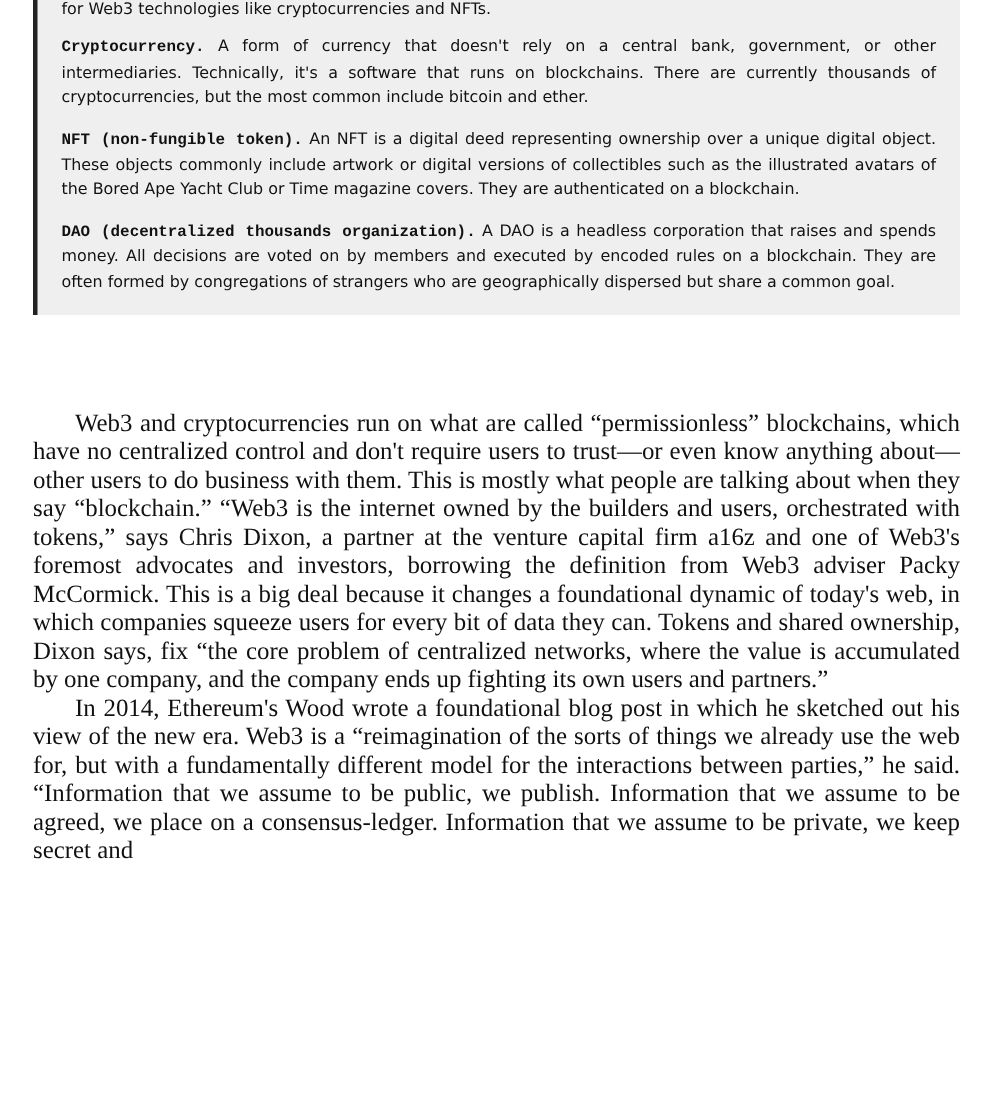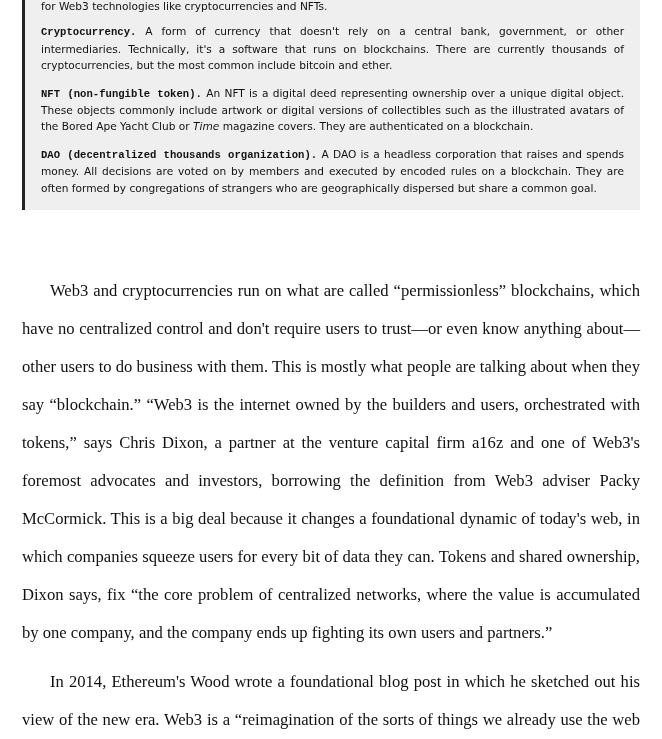--- a/index.html
+++ b/index.html
@@ -42,49 +42,48 @@
     hyphens: auto;
   }
   .glossary .entry:last-child {
     margin-bottom: 0;
   }
   .glossary .term {
     font-weight: bold;
     font-family: Liberation Mono, monospace;
   }
   .glossary .italic {
-    font-style: italic;
   }
   .glossary .lead-fragment {
     margin-top: 0;
     margin-bottom: 9px;
   }
 
   
   .body-text {
     position: absolute;
     left: 22px;
     top: 272px;
     width: 618px;
   }
   .body-text p {
     margin: 0;
     font-family: "Liberation Serif", serif;
     font-size: 16.6px;
-    line-height: 38px;
+    line-height: 19px;
     text-align: justify;
     text-justify: inter-word;
     color: #111111;
     hyphens: auto;
   }
   .body-text p.indent {
     text-indent: 28px;
   }
   .body-text p + p {
-    margin-top: 11px;
+    margin-top: 0;
   }
 </style>
 </head>
 <body>
 
 <div class="page">
 
   <div class="glossary">
 
     <p class="entry lead-fragment">for Web3 technologies like cryptocurrencies and NFTs.</p>

